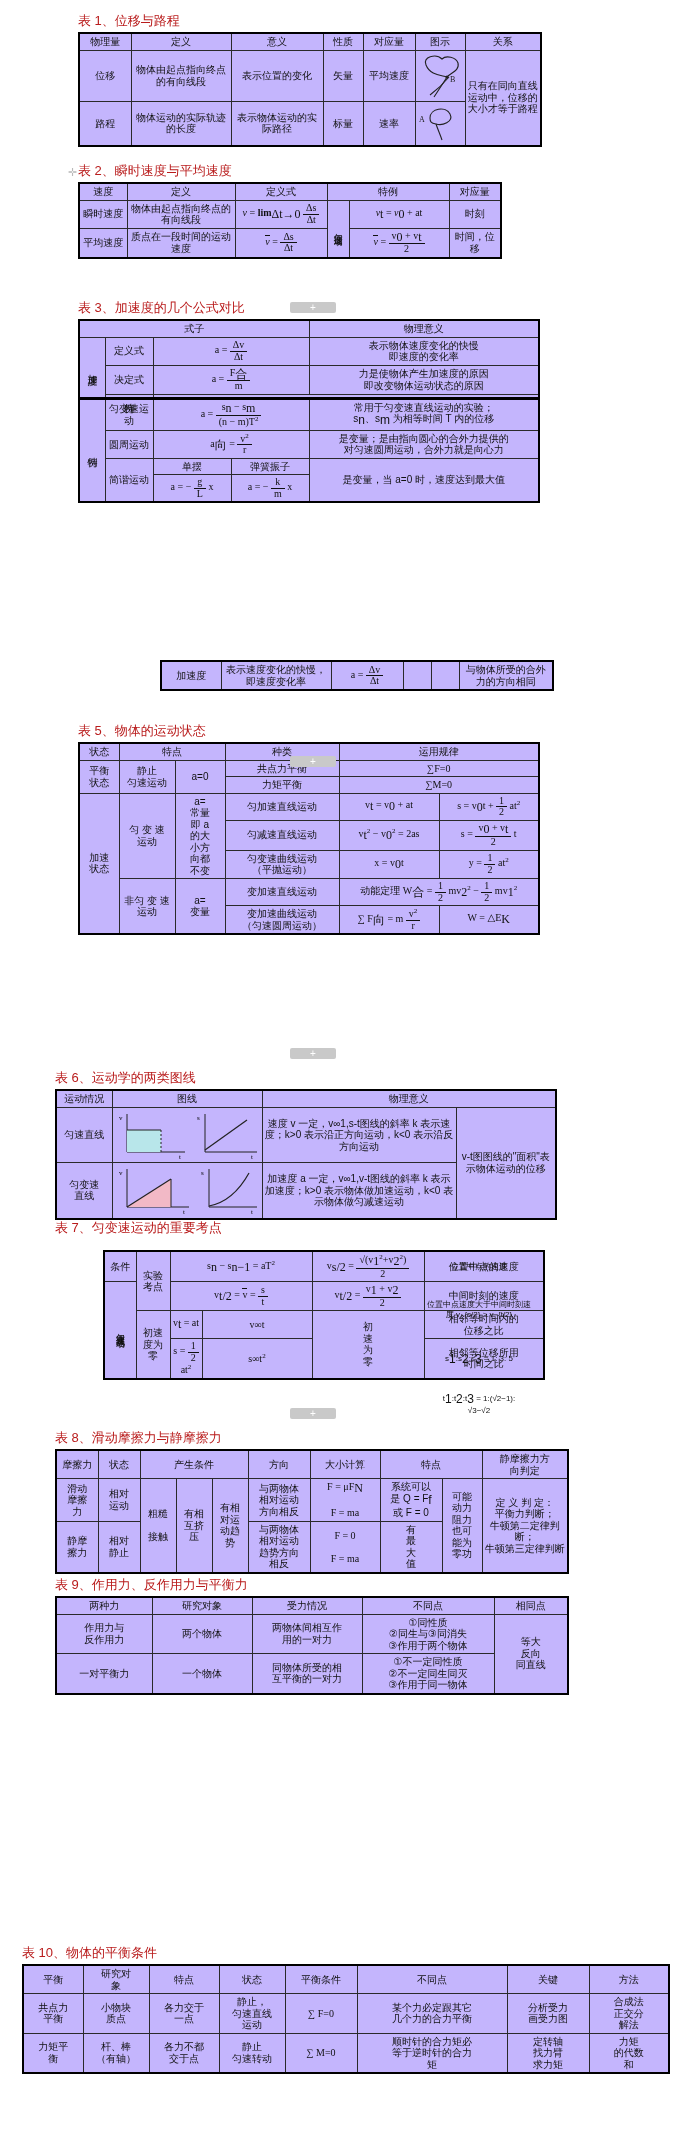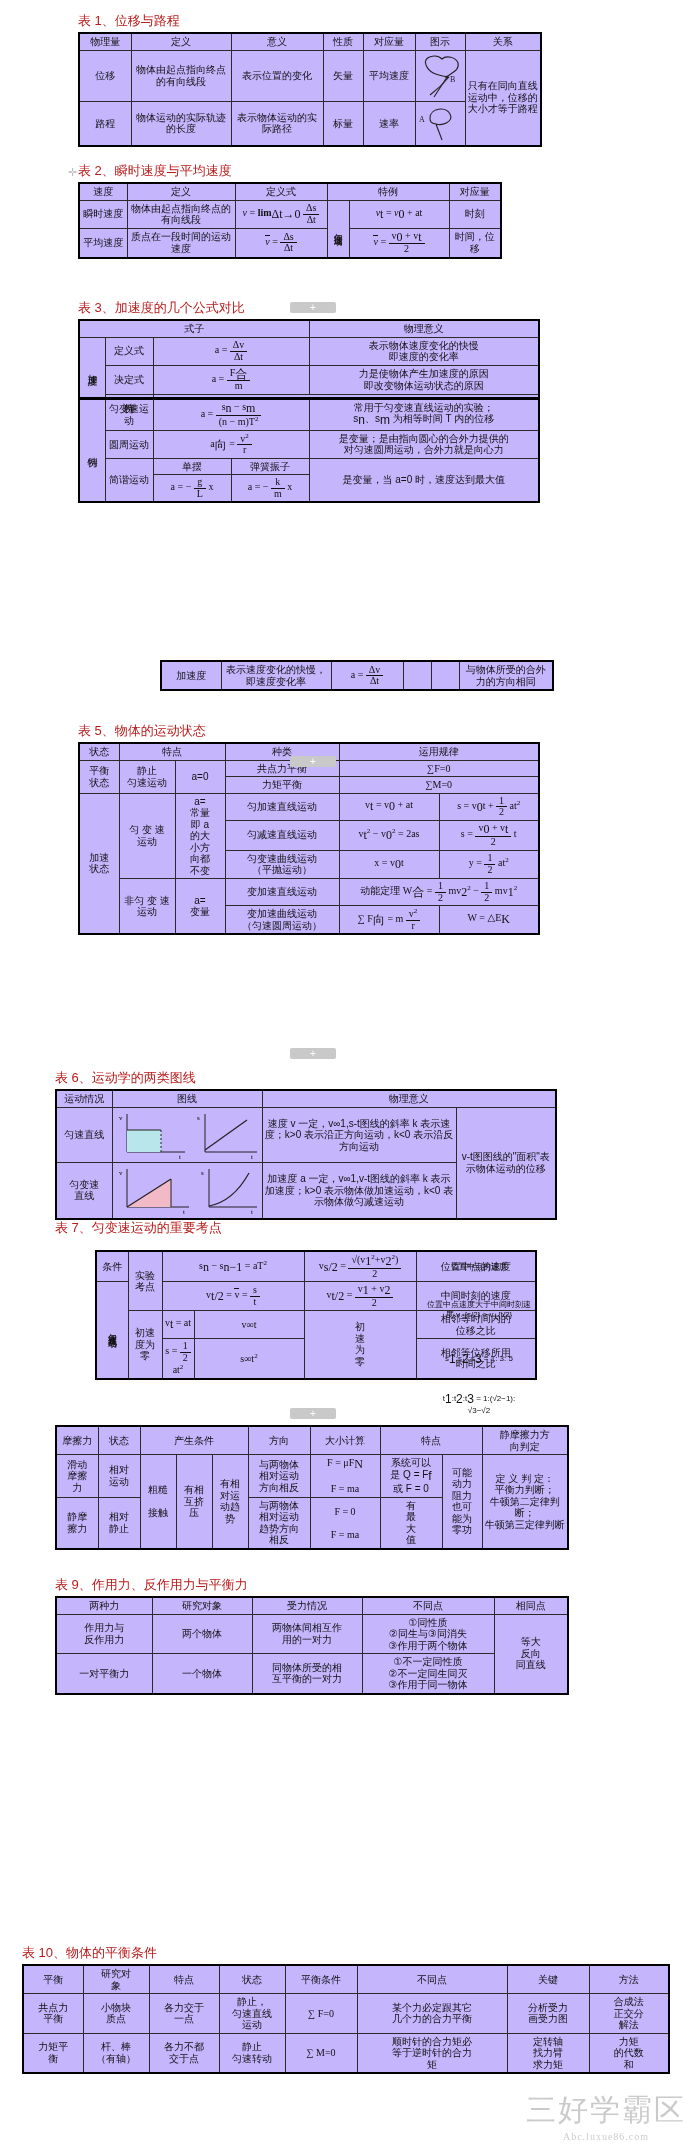--- a/index.html
+++ b/index.html
@@ -406,21 +406,21 @@
         <td class="l xs">加速度 a 一定，v∞1,v-t图线的斜率 k 表示加速度；k&gt;0 表示物体做加速运动，k&lt;0 表示物体做匀减速运动</td>
       </tr>
     </tbody>
       </table>
   </div>
 
   <div class="blk" style="left:55px;top:1215px;">
     <div class="cap">表 7、匀变速运动的重要考点</div>
   </div>
   <div class="blk" style="left:95px;top:1250px;">
-    <table class="t outer" style="width:440px;">
+    <table class="t outer" style="width:440px;margin-left:8px;">
       <colgroup>
           <col style="width:32px">
           <col style="width:34px">
           <col style="width:32px">
           <col style="width:110px">
           <col style="width:112px">
           <col style="width:120px">
         </colgroup>
       <tbody>
           <tr>
@@ -464,20 +464,21 @@
       </table>
   </div>
 
   <div class="blk" style="left:420px;top:1250px;width:118px;"></div>
   <div class="blk xs" style="left:424px;top:1262px;width:110px;text-align:center;line-height:1.2;">位置中点的速度</div>
   <div class="blk xs" style="left:424px;top:1300px;width:110px;text-align:center;line-height:1.2;">位置中点速度大于中间时刻速度  v_{s/2} &gt; v_{t/2}</div>
   <div class="blk xs" style="left:424px;top:1352px;width:110px;text-align:center;line-height:1.2;">s<sub>1</sub>:s<sub>2</sub>:s<sub>3</sub> = 1: 3: 5</div>
   <div class="blk xs" style="left:424px;top:1392px;width:110px;text-align:center;line-height:1.2;">t<sub>1</sub>:t<sub>2</sub>:t<sub>3</sub> = 1:(√2−1):<br>√3−√2</div>
 
   <div class="blk" style="left:55px;top:1425px;">
+    <div class="cap">表 8、滑动摩擦力与静摩擦力</div>
     <table class="t outer" style="width:512px;">
       <colgroup>
           <col style="width:42px">
           <col style="width:42px">
           <col style="width:36px">
           <col style="width:36px">
           <col style="width:36px">
           <col style="width:62px">
           <col style="width:70px">
           <col style="width:62px">
@@ -603,18 +604,14 @@
     </tbody>
       </table>
   </div>
 
   <div class="plus" style="left:290px;top:302px;"></div>
   <div class="plus" style="left:290px;top:756px;"></div>
   <div class="plus" style="left:290px;top:1048px;"></div>
   <div class="plus" style="left:290px;top:1408px;"></div>
   <div class="marker" style="left:68px;top:166px;">✛</div>
 
-  <div class="wm">
-    <span>三好学霸区</span>
-    <small>Abc.luxue86.com</small>
-  </div>
 
 </div>
 
 </body></html>

